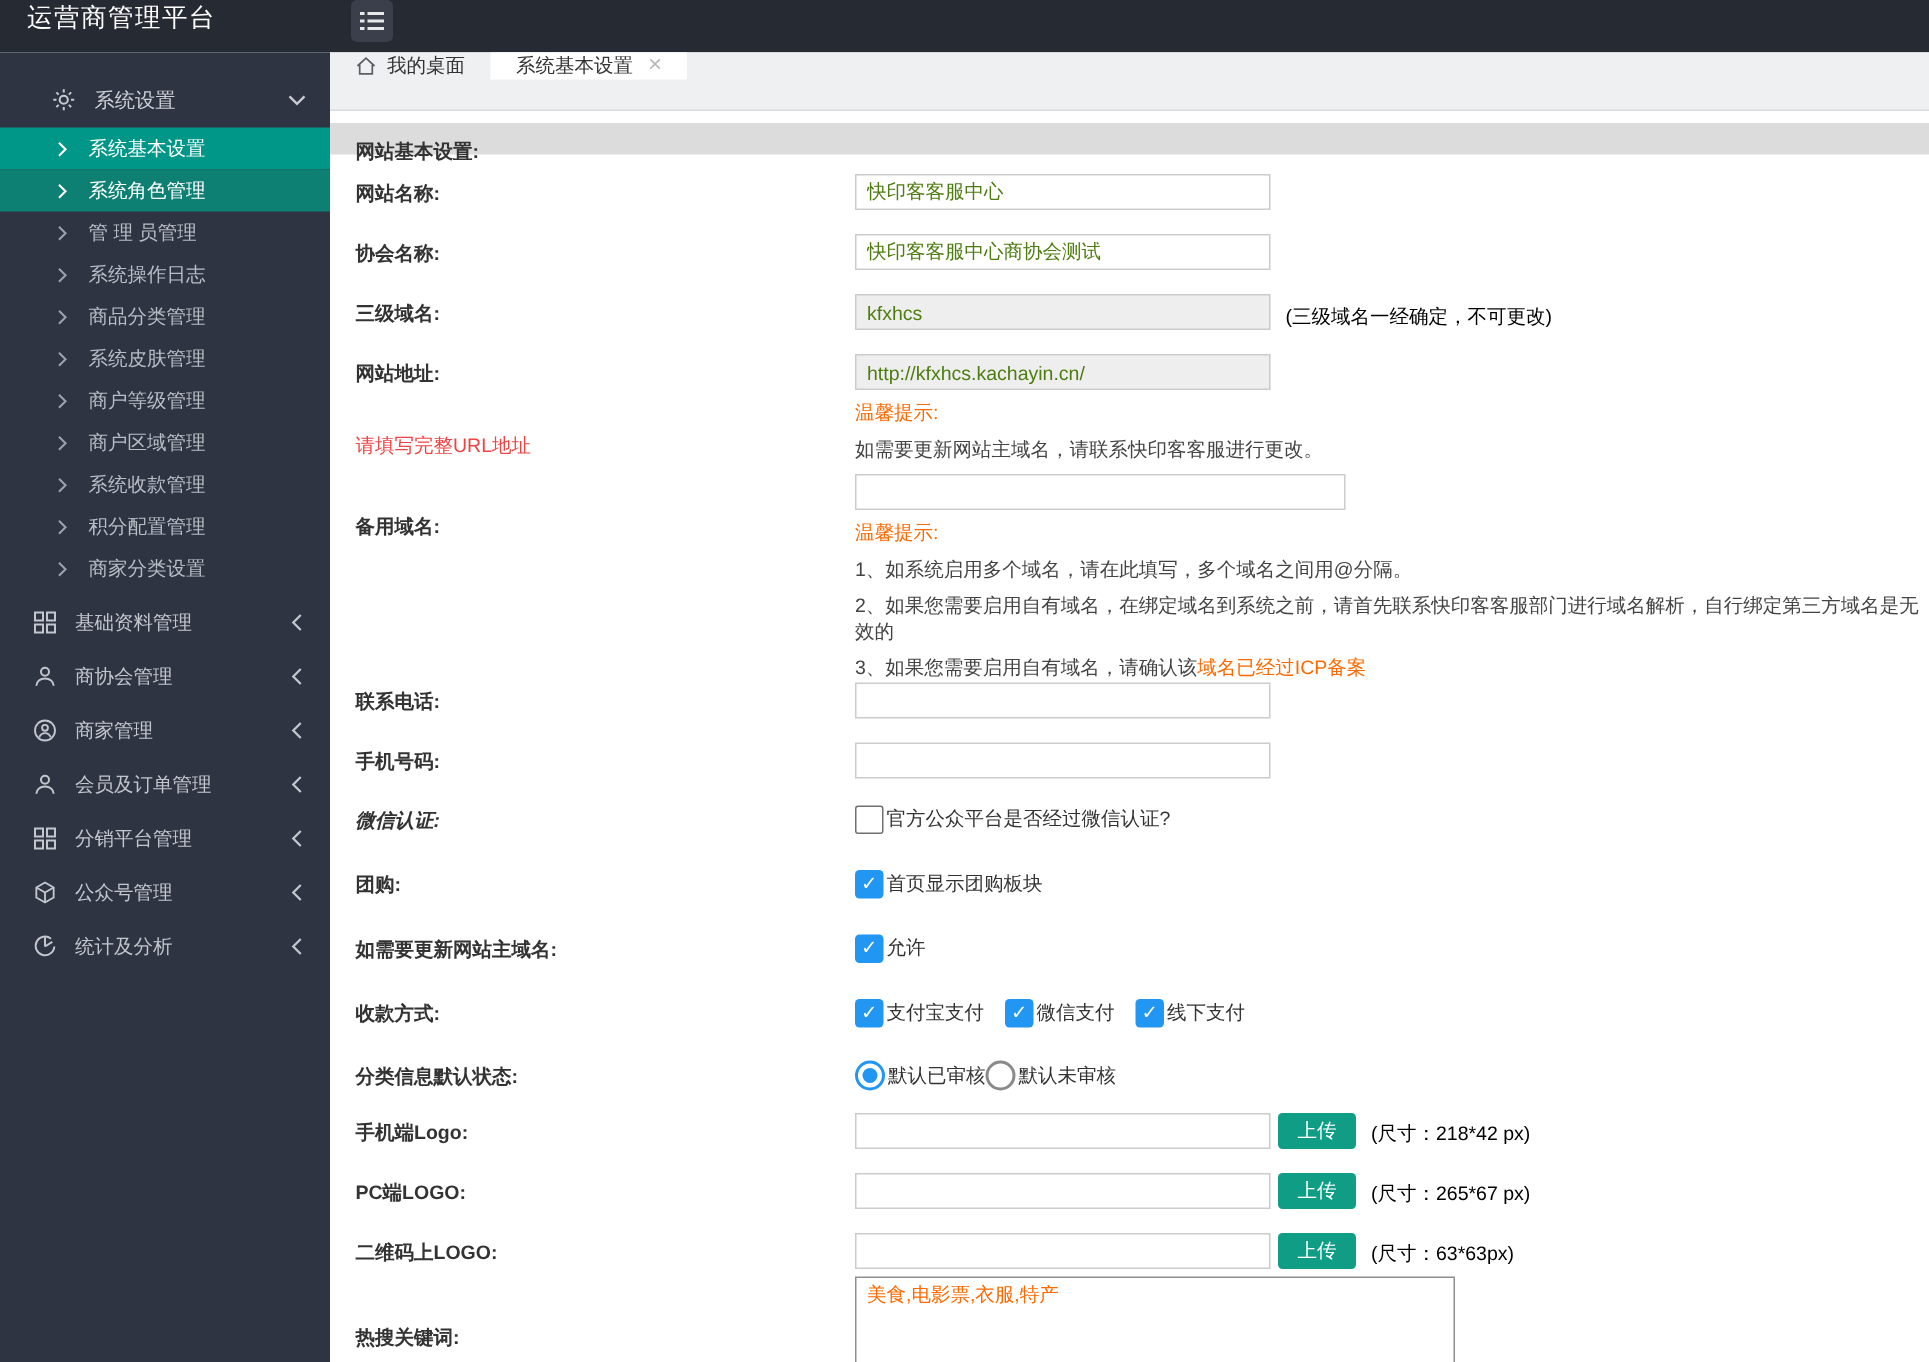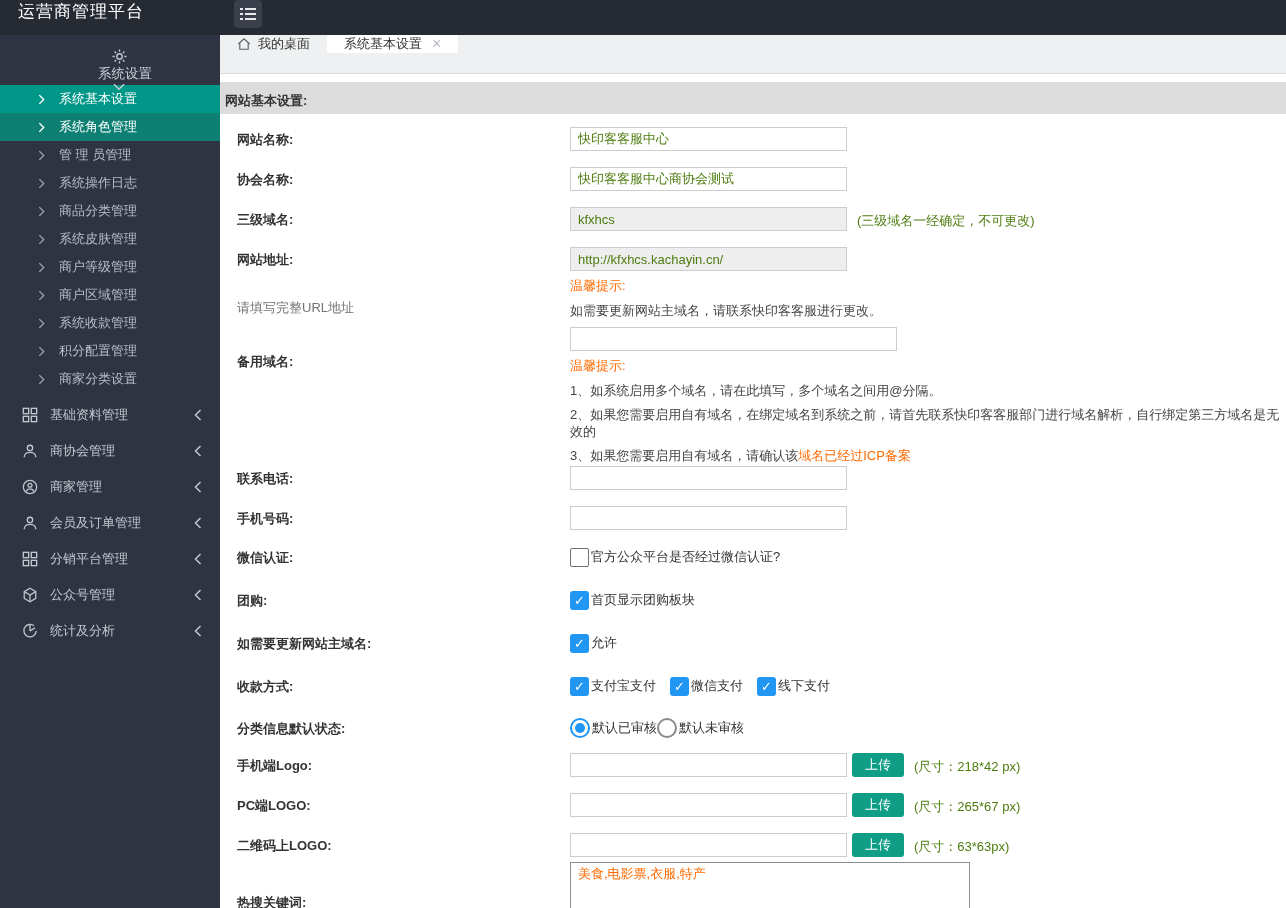--- a/index.html
+++ b/index.html
@@ -7,52 +7,52 @@
     font-family:"Liberation Sans","DejaVu Sans",sans-serif; font-size:13px; color:#333; }
 
   
   .topbar { position:absolute; top:0; left:0; width:1286px; height:35px; background:#262a33; display:flex; align-items:flex-start; }
   .logo { width:220px; padding-left:18px; color:#fff; font-size:17px; letter-spacing:1px; }
   .burger { width:28px; height:28px; margin-left:14px; background:#3a3f4b; border-radius:4px;
     display:flex; align-items:center; justify-content:center; cursor:pointer; }
 
   
   .sidebar { position:absolute; top:35px; left:0; width:220px; height:873px; background:#2f3442; padding-top:13px; }
-  .side-group { height:37px; display:flex; align-items:center; padding:0 16px 0 34px; color:#cdd0d6; cursor:pointer;flex-direction:column; }
+  .side-group { height:37px; display:flex; align-items:center; padding:0 16px 0 34px; color:#cdd0d6; cursor:pointer; }
   .side-group .glabel { margin-left:12px; flex:1; font-size:13.5px; }
   .submenu-item { height:28px; display:flex; align-items:center; padding-left:38px; color:#b9bdc6; cursor:pointer; }
   .submenu-item .slabel { margin-left:14px; }
   .submenu-item.act1 { background:#009688; color:#fff; }
   .submenu-item.act2 { background:#0d8073; color:#fff; }
   .sections { margin-top:4px; }
   .section-item { height:36px; display:flex; align-items:center; padding:0 18px 0 22px; color:#c3c6cd; cursor:pointer; }
   .section-item .slabel { margin-left:12px; flex:1; }
   .icon { display:inline-flex; align-items:center; justify-content:center; }
 
   
   .main { position:absolute; top:35px; left:220px; width:1066px; height:873px; background:#fff; }
   .tabbar { height:39px; background:#eef0f1; border-bottom:1px solid #dcdcdc; display:flex; align-items:flex-start; }
   .tab { display:flex; align-items:center; gap:7px; padding:0 17px; color:#333; cursor:pointer; }
   .tab.active { background:#fff; }
   .tab .close-x { color:#b7bac0; font-size:16px; margin-left:3px; cursor:pointer; }
-  .panel-header { margin-top:8px; height:32px; background:#dcdcdc; line-height:38px; padding-left:5px; font-weight:bold; }
+  .panel-header { margin-top:8px; height:21px; background:#dcdcdc; line-height:38px; padding-left:17px; font-weight:bold; }
 
   
   .form { padding-left:17px; }
   .frow { display:flex; }
   .lbl { width:333px; font-weight:bold; padding-top:4px; }
   .ctl { flex:1; }
-  .sublabel { font-weight:normal; color:#737373; margin-top:30px; }
+  .sublabel { font-weight:normal; color:#ef4444; margin-top:30px; }
   input.txt { width:277px; height:24px; border:1px solid #ccc; padding:1px 7px; font-size:13px; color:#4d7c0f; outline:none; }
   input.txt.dis { background:#eee; }
   input.txt.wide { width:327px; }
   .tip-title { color:#ff6a00; margin-top:6px; }
   .tip-line { color:#444; margin-top:7px; line-height:17px; }
   .tip-link { color:#ff6a00; }
-  .hint { margin-left:10px; padding-top:5px; color:#4d7c0f; }
+  .hint { margin-left:10px; padding-top:5px; color:#000000; }
 
   .optwrap { display:flex; align-items:center; }
   .cb { width:19px; height:19px; display:inline-flex; align-items:center; justify-content:center; flex:none; cursor:pointer; }
   .cb.on { background:#2196f3; border-radius:3px; color:#fff; font-size:13px; font-weight:bold; }
   .cb.off { background:#fff; border:1px solid #707070; border-radius:2px; }
   .optlabel { margin-left:2px; }
   .optgap { width:14px; }
   .radio { width:20px; height:20px; border-radius:50%; flex:none; position:relative; cursor:pointer; }
   .radio.on { border:2px solid #2196f3; }
   .radio.on .dot { position:absolute; left:3px; top:3px; right:3px; bottom:3px; background:#2196f3; border-radius:50%; }
@@ -328,21 +328,21 @@
       <div class="ctl"><input class="txt" type="text" value="快印客客服中心" style=""></div>
     </div>
 
     <div class="frow r2">
       <div class="lbl">协会名称:</div>
       <div class="ctl"><input class="txt" type="text" value="快印客客服中心商协会测试" style=""></div>
     </div>
 
     <div class="frow r3">
       <div class="lbl">三级域名:</div>
-      <div class="ctl optwrap" style="align-items:flex-start;">
+      <div class="ctl optwrap" style="align-items:flex-end;">
         <input class="txt dis" type="text" readonly="" value="kfxhcs" style="">
         <span class="hint">(三级域名一经确定，不可更改)</span>
       </div>
     </div>
 
     <div class="frow r4">
       <div class="lbl">
         <div>网站地址:</div>
         <div class="sublabel">请填写完整URL地址</div>
       </div>
@@ -370,21 +370,21 @@
       <div class="lbl">联系电话:</div>
       <div class="ctl"><input class="txt" type="text" value="" style=""></div>
     </div>
 
     <div class="frow r7">
       <div class="lbl">手机号码:</div>
       <div class="ctl"><input class="txt" type="text" value="" style=""></div>
     </div>
 
     <div class="frow r8">
-      <div class="lbl" style="padding-top:2px;">微信认证:</div>
+      <div class="lbl" style="padding-top:2px;font-style:italic;">微信认证:</div>
       <div class="ctl optwrap">
         <span class="cb off"></span>
         <span class="optlabel">官方公众平台是否经过微信认证?</span>
       </div>
     </div>
 
     <div class="frow r9">
       <div class="lbl" style="padding-top:2px;">团购:</div>
       <div class="ctl optwrap">
         <span class="cb on">✓</span>

